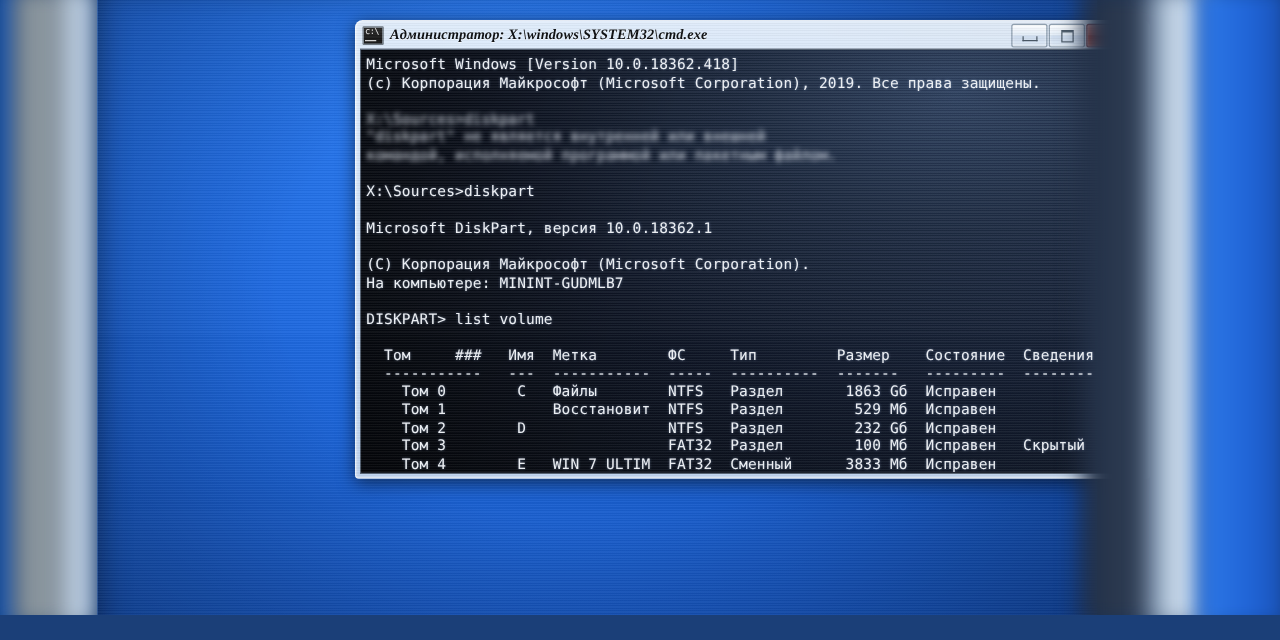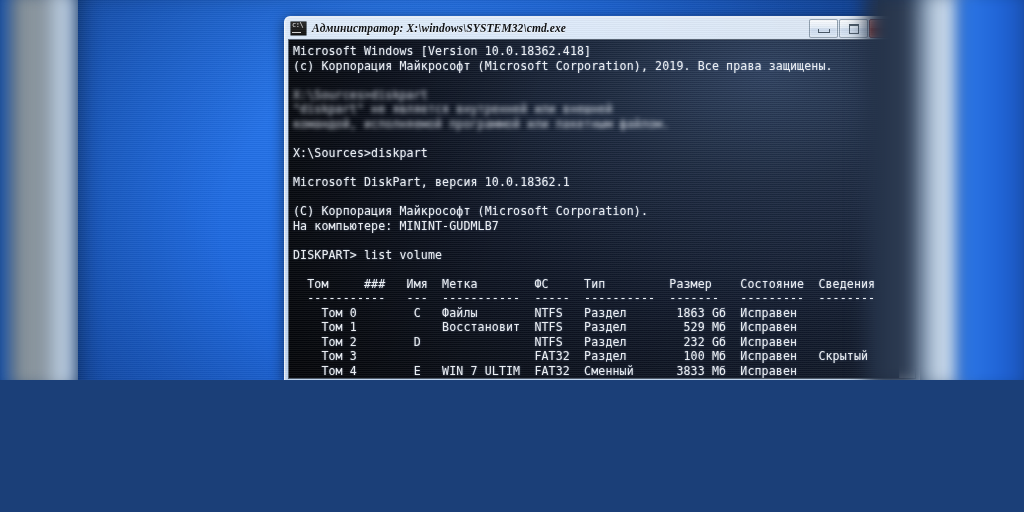--- a/index.html
+++ b/index.html
@@ -6,21 +6,21 @@
     margin: 0; padding: 0;
     width: 1024px; height: 512px;
     overflow: hidden;
     background: #1b3f78;
     font-family: "DejaVu Sans", sans-serif;
   }
 
   
   #scene {
     position: absolute; inset: 0;
-    width: 1024px; height: 380px;
+    width: 1024px; height: 492px;
     overflow: hidden;
     background: #0d2d5c;
   }
 
   
   .amb {
     position: absolute;
     top: -10px; bottom: -10px;
     pointer-events: none;
   }

